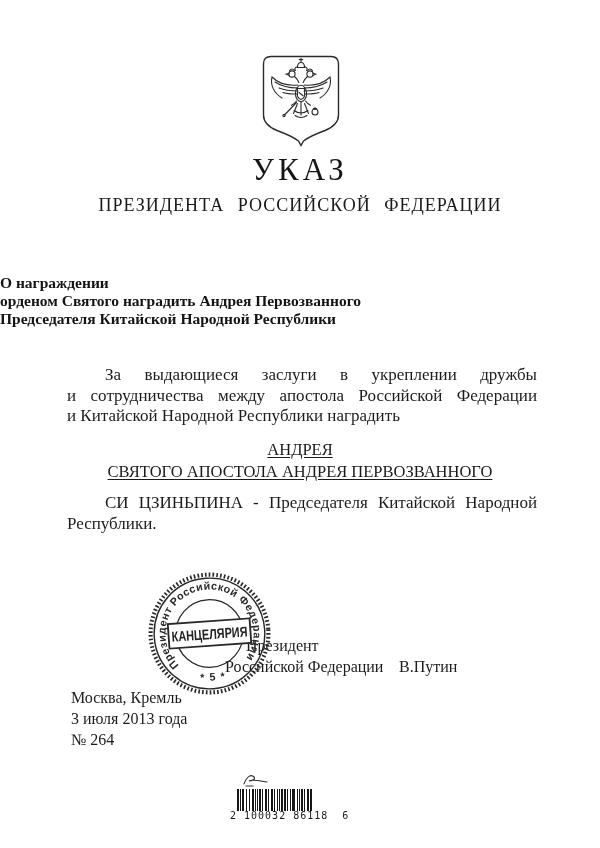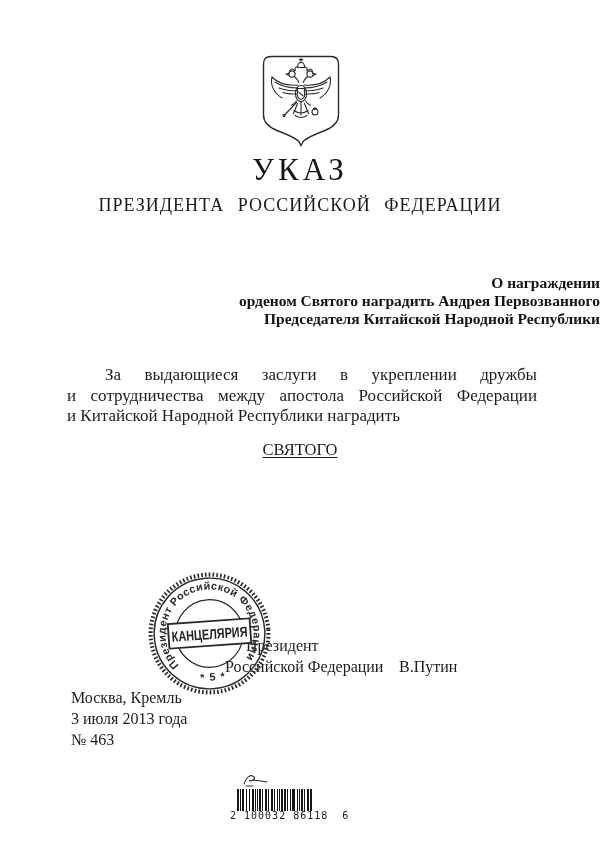--- a/index.html
+++ b/index.html
@@ -13,21 +13,21 @@
   .emblem{left:262px;top:55px;width:78px;height:92px;}
   .decree-title{
     left:0;top:152px;width:600px;text-align:center;
     font-size:31px;letter-spacing:4px;color:#161616;
   }
   .decree-issuer{
     left:0;top:195px;width:600px;text-align:center;
     font-size:18px;letter-spacing:1px;word-spacing:8px;color:#1a1a1a;
   }
   
-  .subject{left:0;top:274px;width:600px;text-align:right;
+  .subject{left:0;top:274px;width:600px;text-align:left;
     font-weight:bold;font-size:15.5px;line-height:18px;color:#141414;}
   
   .par{left:67px;width:470px;font-size:17px;line-height:20.5px;}
   .par1{top:365px;}
   .par2{top:493px;}
   .just{text-align:justify;text-align-last:justify;}
   .indent{padding-left:38px;}
   .order-block{left:0;top:439px;width:600px;text-align:center;
     font-size:16.5px;line-height:21.5px;color:#1a1a1a;}
   .order-block .u{text-decoration:underline;text-underline-offset:2px;}
@@ -111,23 +111,28 @@
     <div>Председателя Китайской Народной Республики</div>
   </div>
 
   <div class="abs par par1">
     <div class="just indent">За выдающиеся заслуги в укреплении дружбы</div>
     <div class="just">и сотрудничества между апостола Российской Федерации</div>
     <div>и Китайской Народной Республики наградить</div>
   </div>
 
   <div class="abs order-block">
-    <div class="u">СВЯТОГО</div>
+    <div class="u">АНДРЕЯ</div>
+    <div class="u">СВЯТОГО АПОСТОЛА АНДРЕЯ ПЕРВОЗВАННОГО</div>
   </div>
 
+  <div class="abs par par2">
+    <div class="just indent">СИ ЦЗИНЬПИНА - Председателя Китайской Народной</div>
+    <div>Республики.</div>
+  </div>
 
   <div class="abs sig sig1">Президент</div>
   <div class="abs sig sig2">Российской Федерации</div>
   <div class="abs sig sig-name">В.Путин</div>
 
   <svg class="abs stamp" viewBox="0 0 122 122" xmlns="http://www.w3.org/2000/svg">
     <g transform="rotate(-4 61 61)" stroke="#282828" fill="none">
       <circle cx="61" cy="61" r="57.5" stroke-width="4" stroke-dasharray="1.6 2.1"></circle>
       <circle cx="61" cy="61" r="54" stroke-width="1.4"></circle>
       <circle cx="61" cy="61" r="33" stroke-width="1.2"></circle>
@@ -137,21 +142,21 @@
       </text>
       <text x="61" y="107" text-anchor="middle" fill="#282828" stroke="none" font-family="Liberation Sans, sans-serif" font-size="10.5" font-weight="bold" word-spacing="2">* 5 *</text>
       <rect x="21" y="49" width="80" height="24" fill="#ffffff" stroke-width="1.8"></rect>
       <text x="61" y="66.5" text-anchor="middle" fill="#222222" stroke="none" font-family="Liberation Sans, sans-serif" font-size="14" font-weight="bold" textLength="74" lengthAdjust="spacingAndGlyphs">КАНЦЕЛЯРИЯ</text>
     </g>
   </svg>
 
   <div class="abs footer-block">
     <div>Москва, Кремль</div>
     <div>3 июля 2013 года</div>
-    <div>№ 463</div>
+    <div>№ 264</div>
   </div>
 
   <svg class="abs squiggle" viewBox="0 0 28 15" xmlns="http://www.w3.org/2000/svg">
     <path d="M2,11 C5,3 9,1 12,4 C14,6 10,8 7,8 C11,6 18,8 25,9 M4,13 h7" fill="none" stroke="#2a2a2a" stroke-width="1.1" stroke-linecap="round"></path>
   </svg>
 
   <div class="abs barcode" id="barcode"><span class="bar" style="width: 2.1px;"></span><span class="gap" style="width: 1.05px;"></span><span class="bar" style="width: 1.05px;"></span><span class="gap" style="width: 1.05px;"></span><span class="bar" style="width: 2.1px;"></span><span class="gap" style="width: 2.1px;"></span><span class="bar" style="width: 1.05px;"></span><span class="gap" style="width: 1.05px;"></span><span class="bar" style="width: 1.05px;"></span><span class="gap" style="width: 2.1px;"></span><span class="bar" style="width: 2.1px;"></span><span class="gap" style="width: 1.05px;"></span><span class="bar" style="width: 1.05px;"></span><span class="gap" style="width: 1.05px;"></span><span class="bar" style="width: 1.05px;"></span><span class="gap" style="width: 1.05px;"></span><span class="bar" style="width: 2.1px;"></span><span class="gap" style="width: 1.05px;"></span><span class="bar" style="width: 1.05px;"></span><span class="gap" style="width: 2.1px;"></span><span class="bar" style="width: 2.1px;"></span><span class="gap" style="width: 1.05px;"></span><span class="bar" style="width: 1.05px;"></span><span class="gap" style="width: 1.05px;"></span><span class="bar" style="width: 2.1px;"></span><span class="gap" style="width: 1.05px;"></span><span class="bar" style="width: 1.05px;"></span><span class="gap" style="width: 2.1px;"></span><span class="bar" style="width: 1.05px;"></span><span class="gap" style="width: 1.05px;"></span><span class="bar" style="width: 1.05px;"></span><span class="gap" style="width: 1.05px;"></span><span class="bar" style="width: 2.1px;"></span><span class="gap" style="width: 1.05px;"></span><span class="bar" style="width: 2.1px;"></span><span class="gap" style="width: 1.05px;"></span><span class="bar" style="width: 1.05px;"></span><span class="gap" style="width: 2.1px;"></span><span class="bar" style="width: 1.05px;"></span><span class="gap" style="width: 1.05px;"></span><span class="bar" style="width: 2.1px;"></span><span class="gap" style="width: 2.1px;"></span><span class="bar" style="width: 1.05px;"></span><span class="gap" style="width: 1.05px;"></span><span class="bar" style="width: 1.05px;"></span><span class="gap" style="width: 1.05px;"></span><span class="bar" style="width: 2.1px;"></span><span class="gap" style="width: 1.05px;"></span><span class="bar" style="width: 1.05px;"></span><span class="gap" style="width: 2.1px;"></span><span class="bar" style="width: 2.1px;"></span><span class="gap" style="width: 1.05px;"></span><span class="bar" style="width: 2.1px;"></span></div>
   <div class="abs barcode-digits">2 100032 86118  6</div>
 
 </div>

